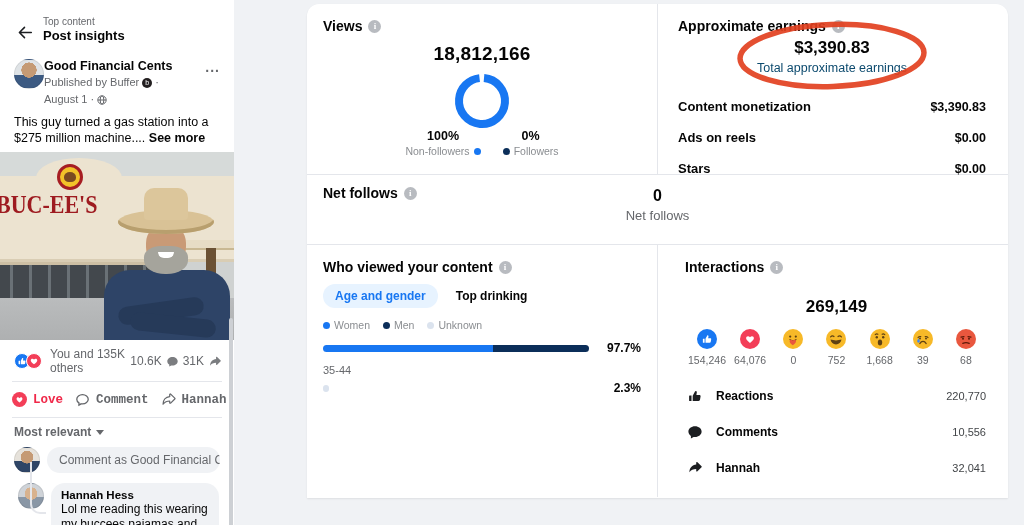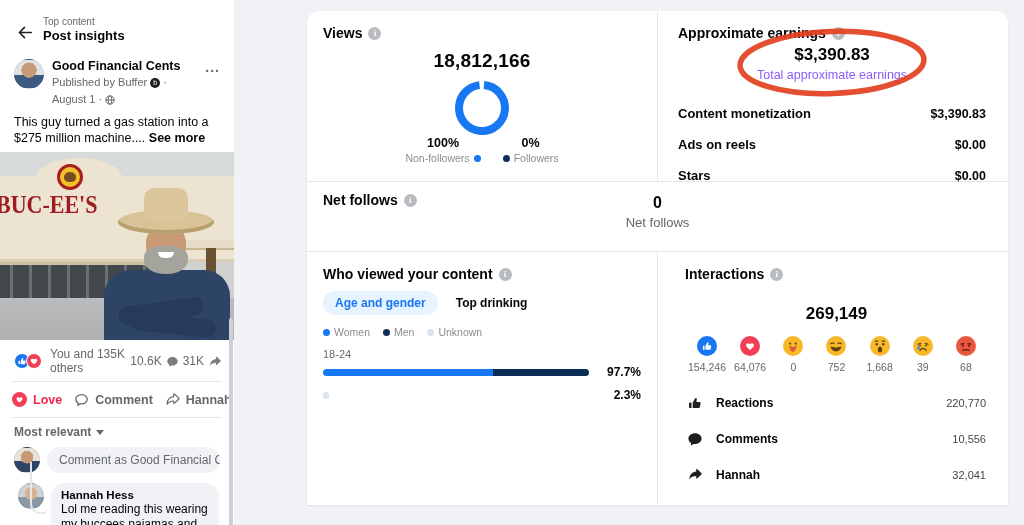--- a/index.html
+++ b/index.html
@@ -6,21 +6,21 @@
   html,body { width:1024px; height:525px; overflow:hidden; }
   body { font-family:"Liberation Sans", sans-serif; background:#f0f2f5; color:#050505; position:relative; }
 
   
   .sidebar { position:absolute; left:0; top:0; width:234px; height:525px; background:#fff; overflow:hidden; }
   .sb-head { display:flex; align-items:flex-start; gap:10px; padding:16px 14px 6px 16px; }
   .back-btn { margin-top:8px; cursor:pointer; line-height:0; }
   .sb-eyebrow { font-size:10px; color:#65676b; }
   .sb-title { font-size:13px; font-weight:bold; margin-top:1px; }
 
-  .post-head { display:flex; align-items:flex-start; gap:8px; padding:10px 12px 0 14px; }
+  .post-head { display:flex; align-items:flex-start; padding:10px 12px 0 14px; }
   .avatar { border-radius:50%; flex:none; border:1px solid rgba(0,0,0,.08); }
   .av-gfc { width:30px; height:30px;
     background: radial-gradient(circle at 50% 36%, #c59a74 0 33%, transparent 34%),
                 linear-gradient(180deg,#dfe3e6 0 52%, #3c5a82 52%); }
   .av-sm { width:26px; height:26px;
     background: radial-gradient(circle at 50% 38%, #c59a74 0 33%, transparent 34%),
                 linear-gradient(180deg,#e6e2db 0 55%, #2f4566 55%); }
   .av-hh { width:26px; height:26px;
     background: radial-gradient(circle at 50% 40%, #d8b28e 0 33%, transparent 34%),
                 linear-gradient(180deg,#cfd3d8 0 55%, #8a97a6 55%); }
@@ -62,38 +62,38 @@
   .rx-badges { display:flex; margin-right:4px; }
   .rx-badge { width:16px; height:16px; border-radius:50%; border:1.5px solid #fff; display:flex; align-items:center; justify-content:center; flex:none; }
   .rx-badge + .rx-badge { margin-left:-4px; }
   .bg-like { background:#1877f2; } .bg-love { background:#f33e58; }
   .bg-haha, .bg-wow, .bg-sad, .bg-care { background:#f7b928; } .bg-angry { background:#e9573e; }
   .engage .right { margin-left:auto; display:flex; align-items:center; gap:4px; }
   .mini-ic { line-height:0; opacity:.85; }
 
   .divider { height:1px; background:#e4e6eb; margin:0 12px; }
   .actions { display:flex; justify-content:space-around; align-items:center; padding:6px 6px; }
-  .act { display:flex; align-items:center; gap:6px; font-size:12.5px; font-weight:bold; color:#65676b; cursor:pointer; padding:4px 6px; border-radius:4px; }
+  .act { display:flex; align-items:center; gap:6px; font-size:12.5px; font-weight:bold; color:#65676b; cursor:pointer; padding:4px 6px; border-radius:4px;font-family:Liberation Mono, monospace; }
   .act-love { color:#f02849; }
 
   .sort-row { display:flex; align-items:center; gap:5px; padding:7px 14px 4px 14px; font-size:12px; font-weight:bold; color:#65676b; cursor:pointer; }
   .caret { width:0; height:0; border-left:4px solid transparent; border-right:4px solid transparent; border-top:5px solid #65676b; }
 
   .composer { display:flex; align-items:center; gap:7px; padding:4px 14px 2px 14px; }
   .composer-pill { flex:1; background:#f0f2f5; border-radius:16px; padding:6px 12px; font-size:12px; color:#65676b; cursor:text; white-space:nowrap; overflow:hidden; }
 
   .comment { display:flex; gap:7px; padding:8px 14px 0 18px; position:relative; }
   .bubble { background:#f0f2f5; border-radius:14px; padding:6px 10px; max-width:168px; }
   .cm-name { font-size:11.5px; font-weight:bold; }
   .cm-text { font-size:12px; line-height:1.28; margin-top:1px; }
   .thread { position:absolute; left:30px; top:462px; width:16px; height:52px; border-left:2px solid #e4e6eb; border-bottom:2px solid #e4e6eb; border-bottom-left-radius:10px; }
   .sb-scroll { position:absolute; right:1px; top:318px; width:4px; height:210px; border-radius:2px; background:#cdd0d4; }
 
   
-  .card { position:absolute; left:307px; top:11px; width:701px; height:494px; background:#fff; border-radius:12px 12px 0 0; box-shadow:0 1px 2px rgba(0,0,0,.08); }
+  .card { position:absolute; left:307px; top:4px; width:701px; height:494px; background:#fff; border-radius:12px 12px 0 0; box-shadow:0 1px 2px rgba(0,0,0,.08); }
   .row1 { display:flex; height:171px; border-bottom:1px solid #e4e6eb; }
   .row2 { position:relative; height:70px; border-bottom:1px solid #e4e6eb; }
   .row3 { display:flex; height:252px; }
   .colL { width:350px; }
   .colR { width:351px; border-left:1px solid #e4e6eb; }
 
   .sec-head { display:flex; align-items:center; gap:6px; font-size:14px; font-weight:bold; }
   .info { width:13px; height:13px; border-radius:50%; background:#b8bbc0; color:#fff; display:inline-flex; align-items:center; justify-content:center; font-size:9px; font-weight:bold; font-family:"Liberation Serif", serif; flex:none; }
   .info::after { content:"i"; }
 
@@ -105,21 +105,21 @@
   .vl-item { text-align:center; }
   .vl-pct { font-size:12.5px; font-weight:bold; }
   .vl-label { font-size:10.5px; color:#8a8d91; margin-top:2px; display:flex; align-items:center; gap:4px; }
   .dot { width:7px; height:7px; border-radius:50%; display:inline-block; flex:none; }
   .dot-blue { background:#1877f2; } .dot-navy { background:#0b2e59; } .dot-light { background:#dbe3ee; }
 
   
   .earnings { padding:14px 22px 0 20px; }
   .earn-hero { position:relative; text-align:center; margin-top:4px; }
   .earn-total { font-size:17px; font-weight:bold; }
-  .earn-sub { font-size:12.5px; color:#8b5cf6; margin-top:3px; }
+  .earn-sub { font-size:12.5px; color:#0c4a6e; margin-top:3px; }
   .red-circle { position:absolute; left:50%; top:50%; transform:translate(-50%,-52%) rotate(-2deg); pointer-events:none; }
   .earn-rows { margin-top:16px; }
   .earn-row { display:flex; justify-content:space-between; align-items:center; padding:8px 0; font-size:13px; font-weight:bold; }
   .earn-row .val { font-size:12.5px; }
 
   
   .nf-head { position:absolute; left:16px; top:10px; }
   .nf-center { position:absolute; left:0; right:0; top:12px; text-align:center; }
   .nf-value { font-size:16px; font-weight:bold; }
   .nf-label { font-size:13px; color:#65676b; margin-top:3px; }
@@ -400,32 +400,32 @@
             <span class="dot dot-navy"></span>
             <span>Men</span>
           </span>
         <span class="wl-item">
             <span class="dot dot-light"></span>
             <span>Unknown</span>
           </span>
       </div>
       <div class="bars">
         <div class="bar-row">
-          <div class="bar-label">18-24</div>
           <div class="bar-line">
             <div class="bar-track">
                 <div class="bar" style="width: 97.7%;">
                   <span class="seg seg-women" style="width: 64%;"></span>
                   <span class="seg seg-men" style="width: 36%;"></span>
                 </div>
               </div>
             <div class="bar-val">97.7%</div>
           </div>
         </div>
         <div class="bar-row">
+          <div class="bar-label">35-44</div>
           <div class="bar-line">
             <div class="bar-track">
                 <div class="bar" style="width: 2.3%;">
                   <span class="seg seg-unknown" style="width: 100%;"></span>
                 </div>
               </div>
             <div class="bar-val">2.3%</div>
           </div>
         </div>
       </div>

